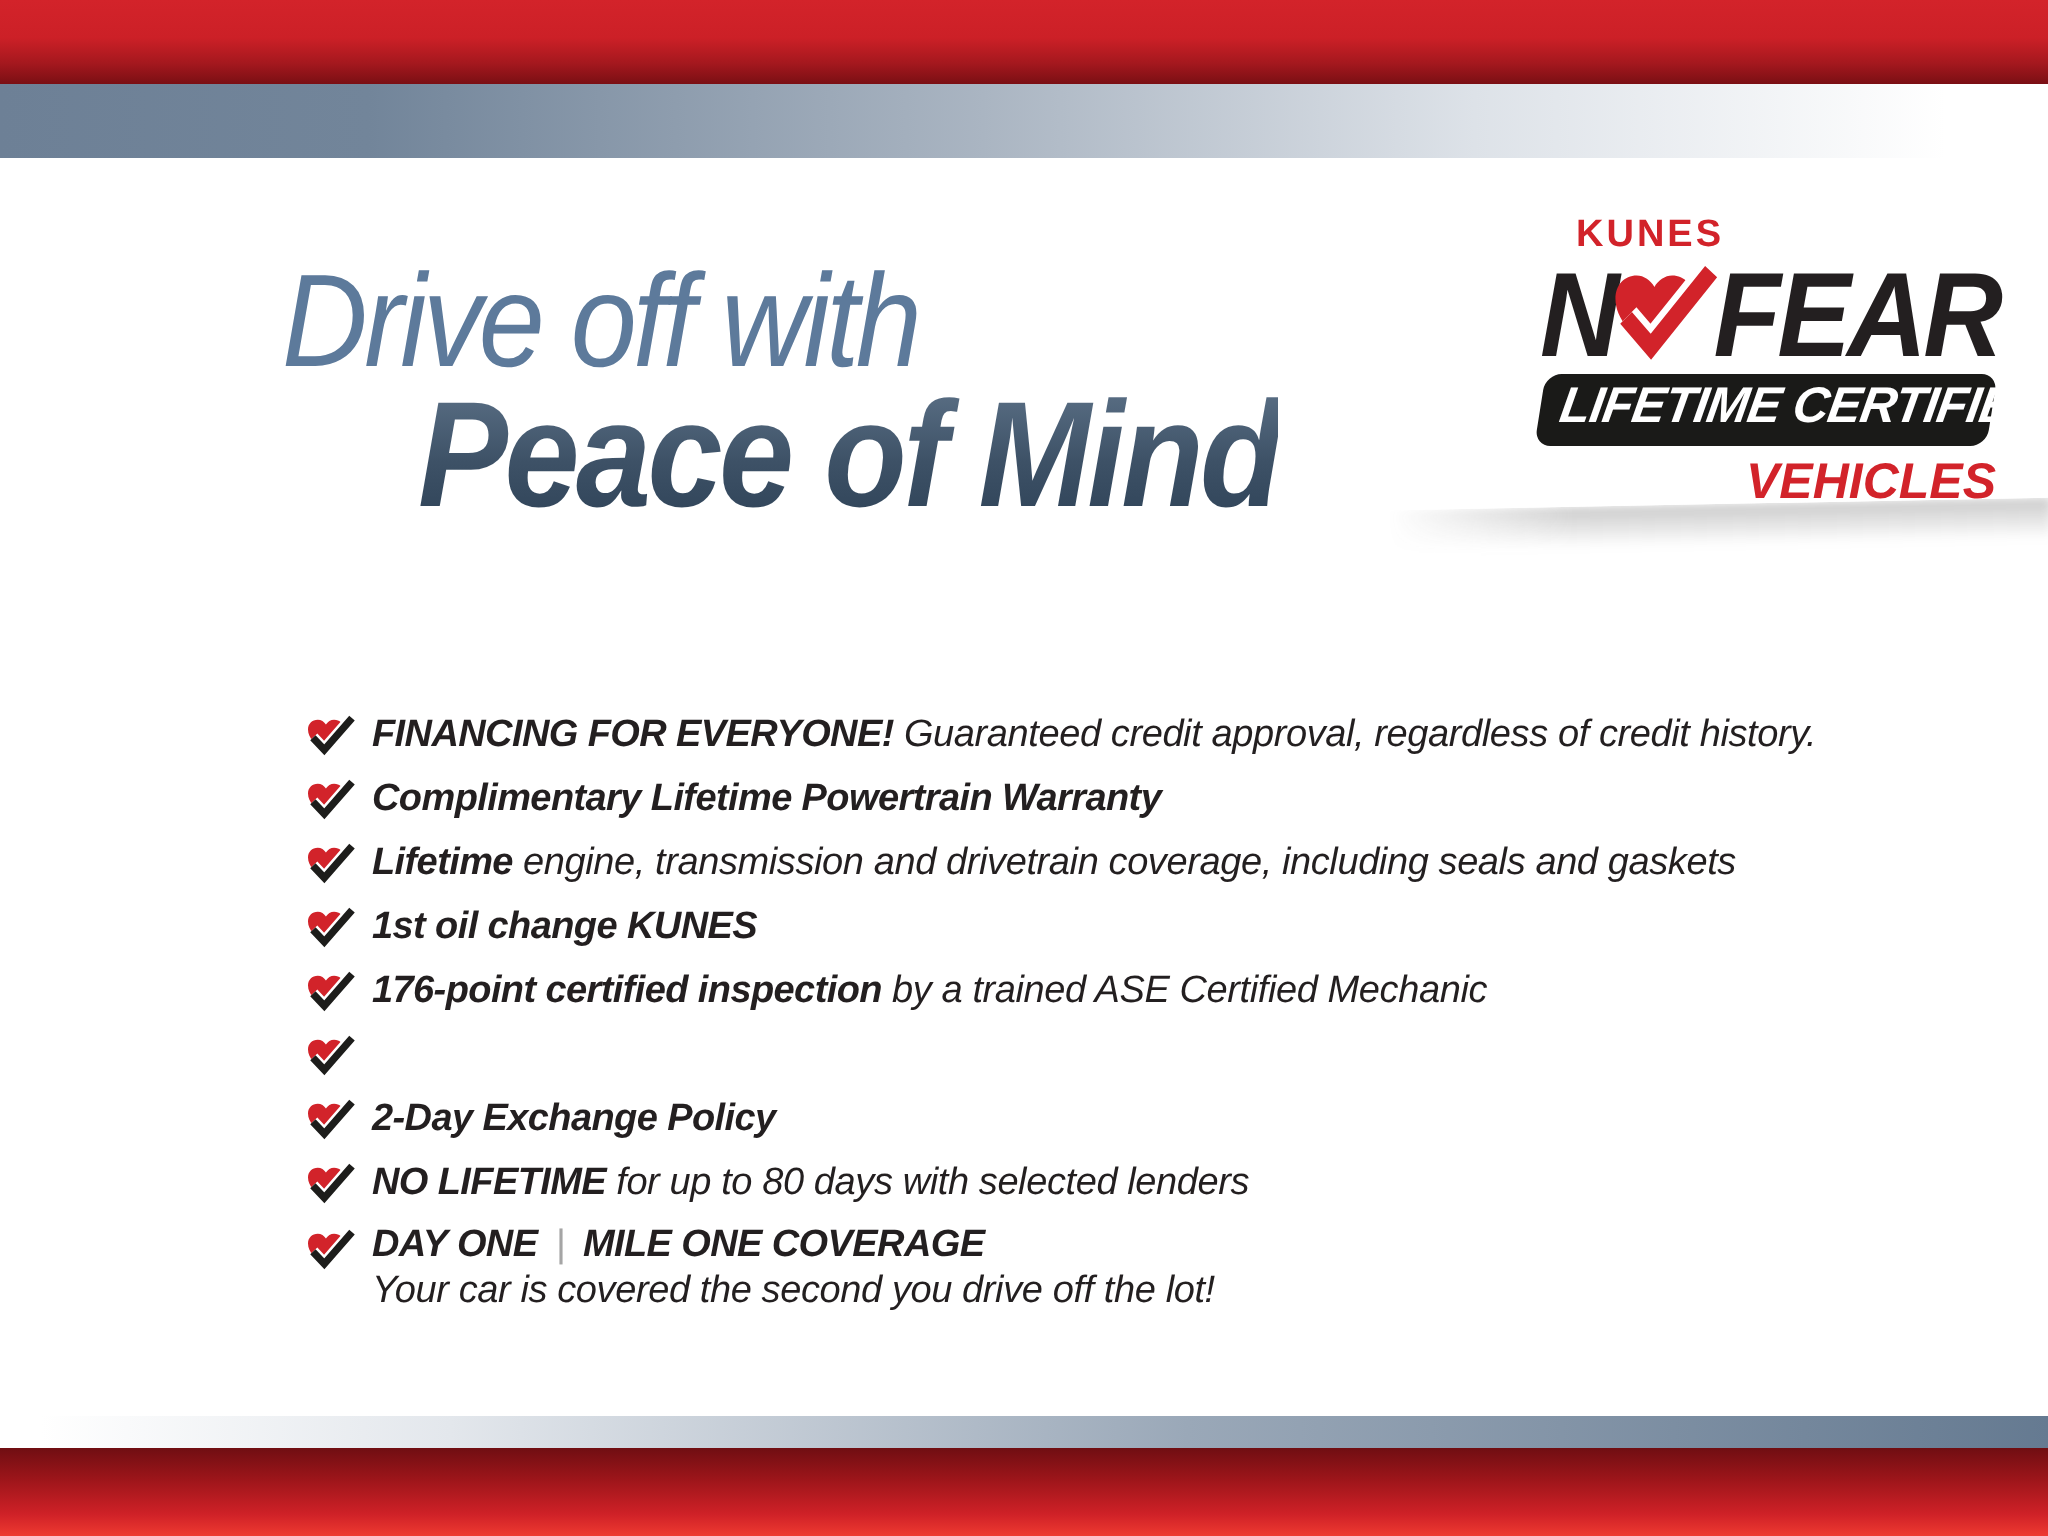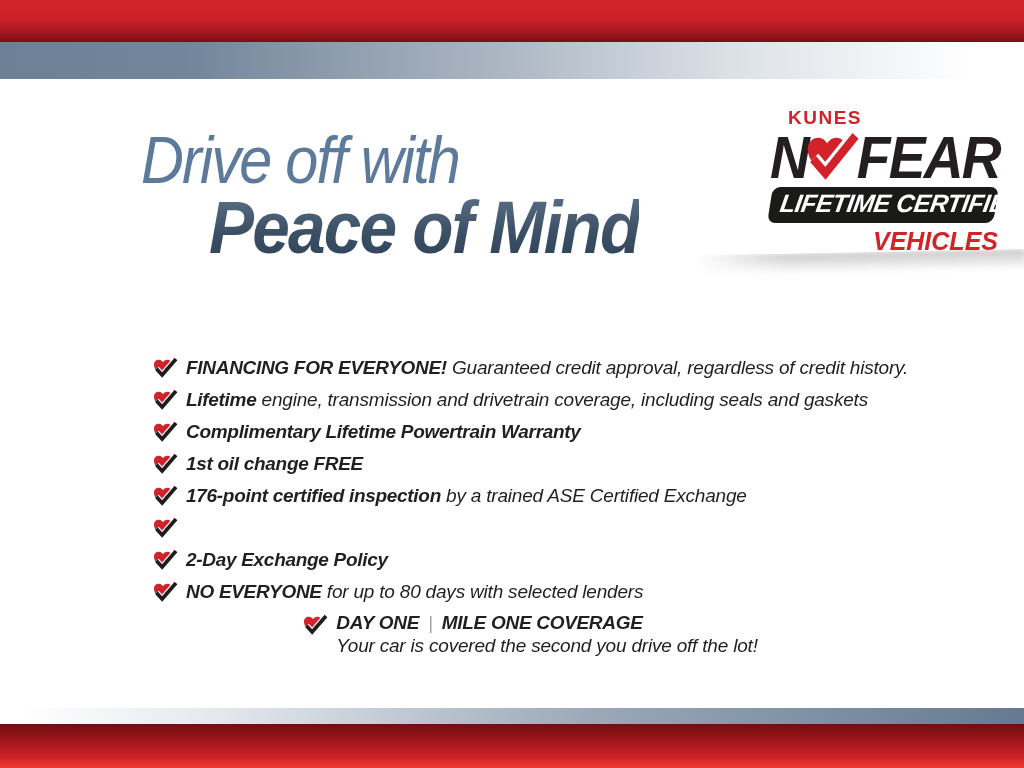--- a/index.html
+++ b/index.html
@@ -74,21 +74,21 @@
   
   .benefits{position:absolute;left:152px;top:311px;margin-top:41px;}
   .row{display:flex;align-items:center;height:32px;}
   .hc{flex:0 0 26px;margin-right:8px;display:flex;align-items:center;}
   .hc svg{width:26px;height:22px;}
   .btxt{
     margin:0;font-style:italic;font-size:19px;color:#231f20;
     letter-spacing:-.2px;white-space:nowrap;line-height:1.2;
   }
   .btxt b{font-weight:bold;letter-spacing:-.3px;}
-  .row-last{height:auto;align-items:flex-start;margin-top:3px;justify-content:center;}
+  .row-last{height:auto;align-items:flex-start;margin-top:3px;}
   .row-last .hc{margin-top:3px;}
   .l1,.l2{margin:0;line-height:23px;}
   .pipe{color:#a5a5a5;font-weight:normal;margin:0 9px;}
 </style>
 </head>
 <body>
 
 <div class="bar bar-top-red"></div>
 <div class="bar bar-top-steel"></div>
 <div class="bar bar-bottom-steel"></div>
@@ -132,54 +132,54 @@
   </div>
 
   <div class="row">
     <span class="hc">
       <svg viewBox="0 0 62 54" aria-hidden="true">
         <path d="M26 49 C14 38 4 30 4 19 C4 12 9 7 16 7 C20 7 24 9.5 26 13 C28 9.5 32 7 36 7 C43 7 48 12 48 19 C48 30 38 38 26 49 Z" fill="#d2232a"></path>
         <polyline points="10,29 24,44 58,5" fill="none" stroke="#ffffff" stroke-width="15"></polyline>
         <polyline points="10,29 24,44 58,5" fill="none" stroke="#1d1d1b" stroke-width="9"></polyline>
       </svg>
     </span>
+    <p class="btxt"><b>Complimentary Lifetime Powertrain Warranty</b><span></span></p>
+  </div>
+
+  <div class="row">
+    <span class="hc">
+      <svg viewBox="0 0 62 54" aria-hidden="true">
+        <path d="M26 49 C14 38 4 30 4 19 C4 12 9 7 16 7 C20 7 24 9.5 26 13 C28 9.5 32 7 36 7 C43 7 48 12 48 19 C48 30 38 38 26 49 Z" fill="#d2232a"></path>
+        <polyline points="10,29 24,44 58,5" fill="none" stroke="#ffffff" stroke-width="15"></polyline>
+        <polyline points="10,29 24,44 58,5" fill="none" stroke="#1d1d1b" stroke-width="9"></polyline>
+      </svg>
+    </span>
     <p class="btxt"><b>Lifetime</b><span> engine, transmission and drivetrain coverage, including seals and gaskets</span></p>
   </div>
 
   <div class="row">
     <span class="hc">
       <svg viewBox="0 0 62 54" aria-hidden="true">
         <path d="M26 49 C14 38 4 30 4 19 C4 12 9 7 16 7 C20 7 24 9.5 26 13 C28 9.5 32 7 36 7 C43 7 48 12 48 19 C48 30 38 38 26 49 Z" fill="#d2232a"></path>
         <polyline points="10,29 24,44 58,5" fill="none" stroke="#ffffff" stroke-width="15"></polyline>
         <polyline points="10,29 24,44 58,5" fill="none" stroke="#1d1d1b" stroke-width="9"></polyline>
       </svg>
     </span>
-    <p class="btxt"><b>Complimentary Lifetime Powertrain Warranty</b><span></span></p>
-  </div>
-
-  <div class="row">
-    <span class="hc">
-      <svg viewBox="0 0 62 54" aria-hidden="true">
-        <path d="M26 49 C14 38 4 30 4 19 C4 12 9 7 16 7 C20 7 24 9.5 26 13 C28 9.5 32 7 36 7 C43 7 48 12 48 19 C48 30 38 38 26 49 Z" fill="#d2232a"></path>
-        <polyline points="10,29 24,44 58,5" fill="none" stroke="#ffffff" stroke-width="15"></polyline>
-        <polyline points="10,29 24,44 58,5" fill="none" stroke="#1d1d1b" stroke-width="9"></polyline>
-      </svg>
-    </span>
-    <p class="btxt"><b>1st oil change FREE</b><span></span></p>
-  </div>
-
-  <div class="row">
-    <span class="hc">
-      <svg viewBox="0 0 62 54" aria-hidden="true">
-        <path d="M26 49 C14 38 4 30 4 19 C4 12 9 7 16 7 C20 7 24 9.5 26 13 C28 9.5 32 7 36 7 C43 7 48 12 48 19 C48 30 38 38 26 49 Z" fill="#d2232a"></path>
-        <polyline points="10,29 24,44 58,5" fill="none" stroke="#ffffff" stroke-width="15"></polyline>
-        <polyline points="10,29 24,44 58,5" fill="none" stroke="#1d1d1b" stroke-width="9"></polyline>
-      </svg>
-    </span>
-    <p class="btxt"><b>176-point certified inspection</b><span> by a trained ASE Certified Exchange</span></p>
+    <p class="btxt"><b>1st oil change KUNES</b><span></span></p>
+  </div>
+
+  <div class="row">
+    <span class="hc">
+      <svg viewBox="0 0 62 54" aria-hidden="true">
+        <path d="M26 49 C14 38 4 30 4 19 C4 12 9 7 16 7 C20 7 24 9.5 26 13 C28 9.5 32 7 36 7 C43 7 48 12 48 19 C48 30 38 38 26 49 Z" fill="#d2232a"></path>
+        <polyline points="10,29 24,44 58,5" fill="none" stroke="#ffffff" stroke-width="15"></polyline>
+        <polyline points="10,29 24,44 58,5" fill="none" stroke="#1d1d1b" stroke-width="9"></polyline>
+      </svg>
+    </span>
+    <p class="btxt"><b>176-point certified inspection</b><span> by a trained ASE Certified Mechanic</span></p>
   </div>
 
   <div class="row">
     <span class="hc">
       <svg viewBox="0 0 62 54" aria-hidden="true">
         <path d="M26 49 C14 38 4 30 4 19 C4 12 9 7 16 7 C20 7 24 9.5 26 13 C28 9.5 32 7 36 7 C43 7 48 12 48 19 C48 30 38 38 26 49 Z" fill="#d2232a"></path>
         <polyline points="10,29 24,44 58,5" fill="none" stroke="#ffffff" stroke-width="15"></polyline>
         <polyline points="10,29 24,44 58,5" fill="none" stroke="#1d1d1b" stroke-width="9"></polyline>
       </svg>
     </span>
@@ -197,21 +197,21 @@
   </div>
 
   <div class="row">
     <span class="hc">
       <svg viewBox="0 0 62 54" aria-hidden="true">
         <path d="M26 49 C14 38 4 30 4 19 C4 12 9 7 16 7 C20 7 24 9.5 26 13 C28 9.5 32 7 36 7 C43 7 48 12 48 19 C48 30 38 38 26 49 Z" fill="#d2232a"></path>
         <polyline points="10,29 24,44 58,5" fill="none" stroke="#ffffff" stroke-width="15"></polyline>
         <polyline points="10,29 24,44 58,5" fill="none" stroke="#1d1d1b" stroke-width="9"></polyline>
       </svg>
     </span>
-    <p class="btxt"><b>NO EVERYONE</b><span> for up to 80 days with selected lenders</span></p>
+    <p class="btxt"><b>NO LIFETIME</b><span> for up to 80 days with selected lenders</span></p>
   </div>
 
   <div class="row row-last">
     <span class="hc">
       <svg viewBox="0 0 62 54" aria-hidden="true">
         <path d="M26 49 C14 38 4 30 4 19 C4 12 9 7 16 7 C20 7 24 9.5 26 13 C28 9.5 32 7 36 7 C43 7 48 12 48 19 C48 30 38 38 26 49 Z" fill="#d2232a"></path>
         <polyline points="10,29 24,44 58,5" fill="none" stroke="#ffffff" stroke-width="15"></polyline>
         <polyline points="10,29 24,44 58,5" fill="none" stroke="#1d1d1b" stroke-width="9"></polyline>
       </svg>
     </span>

